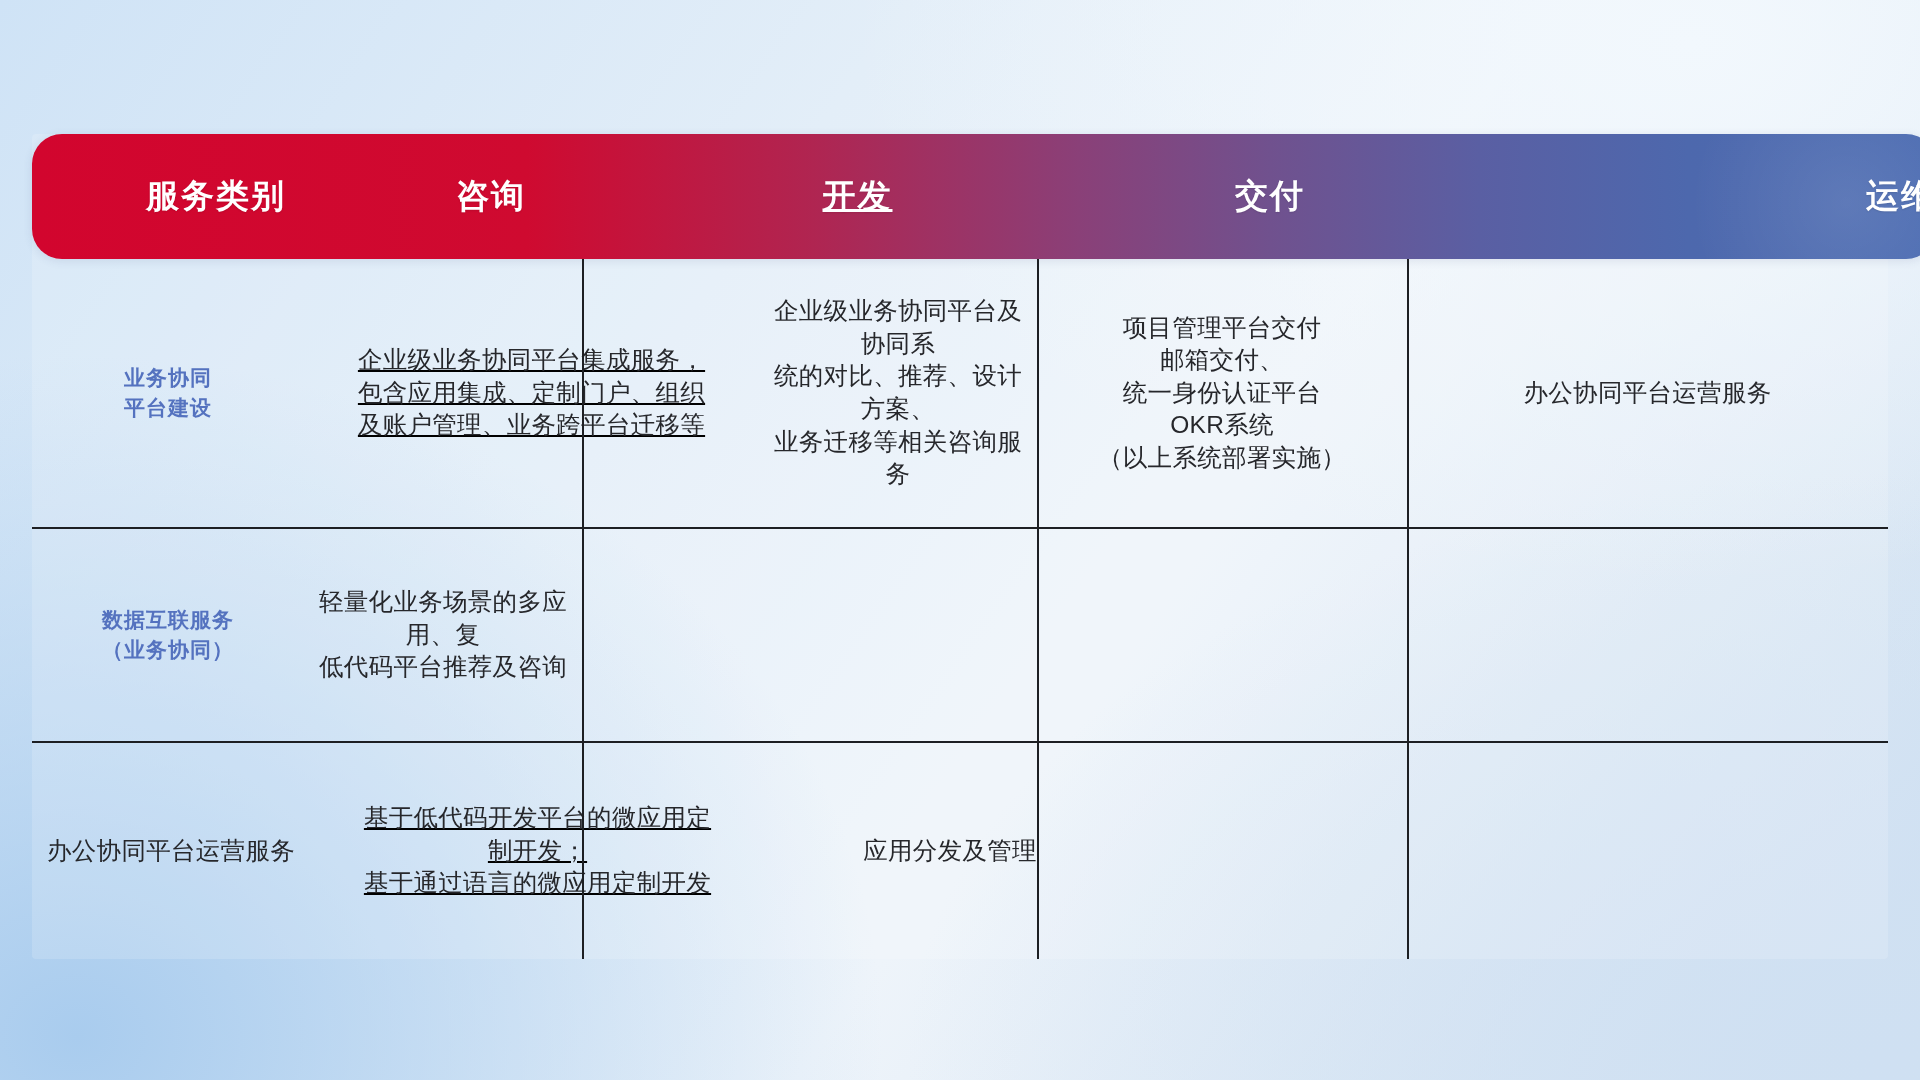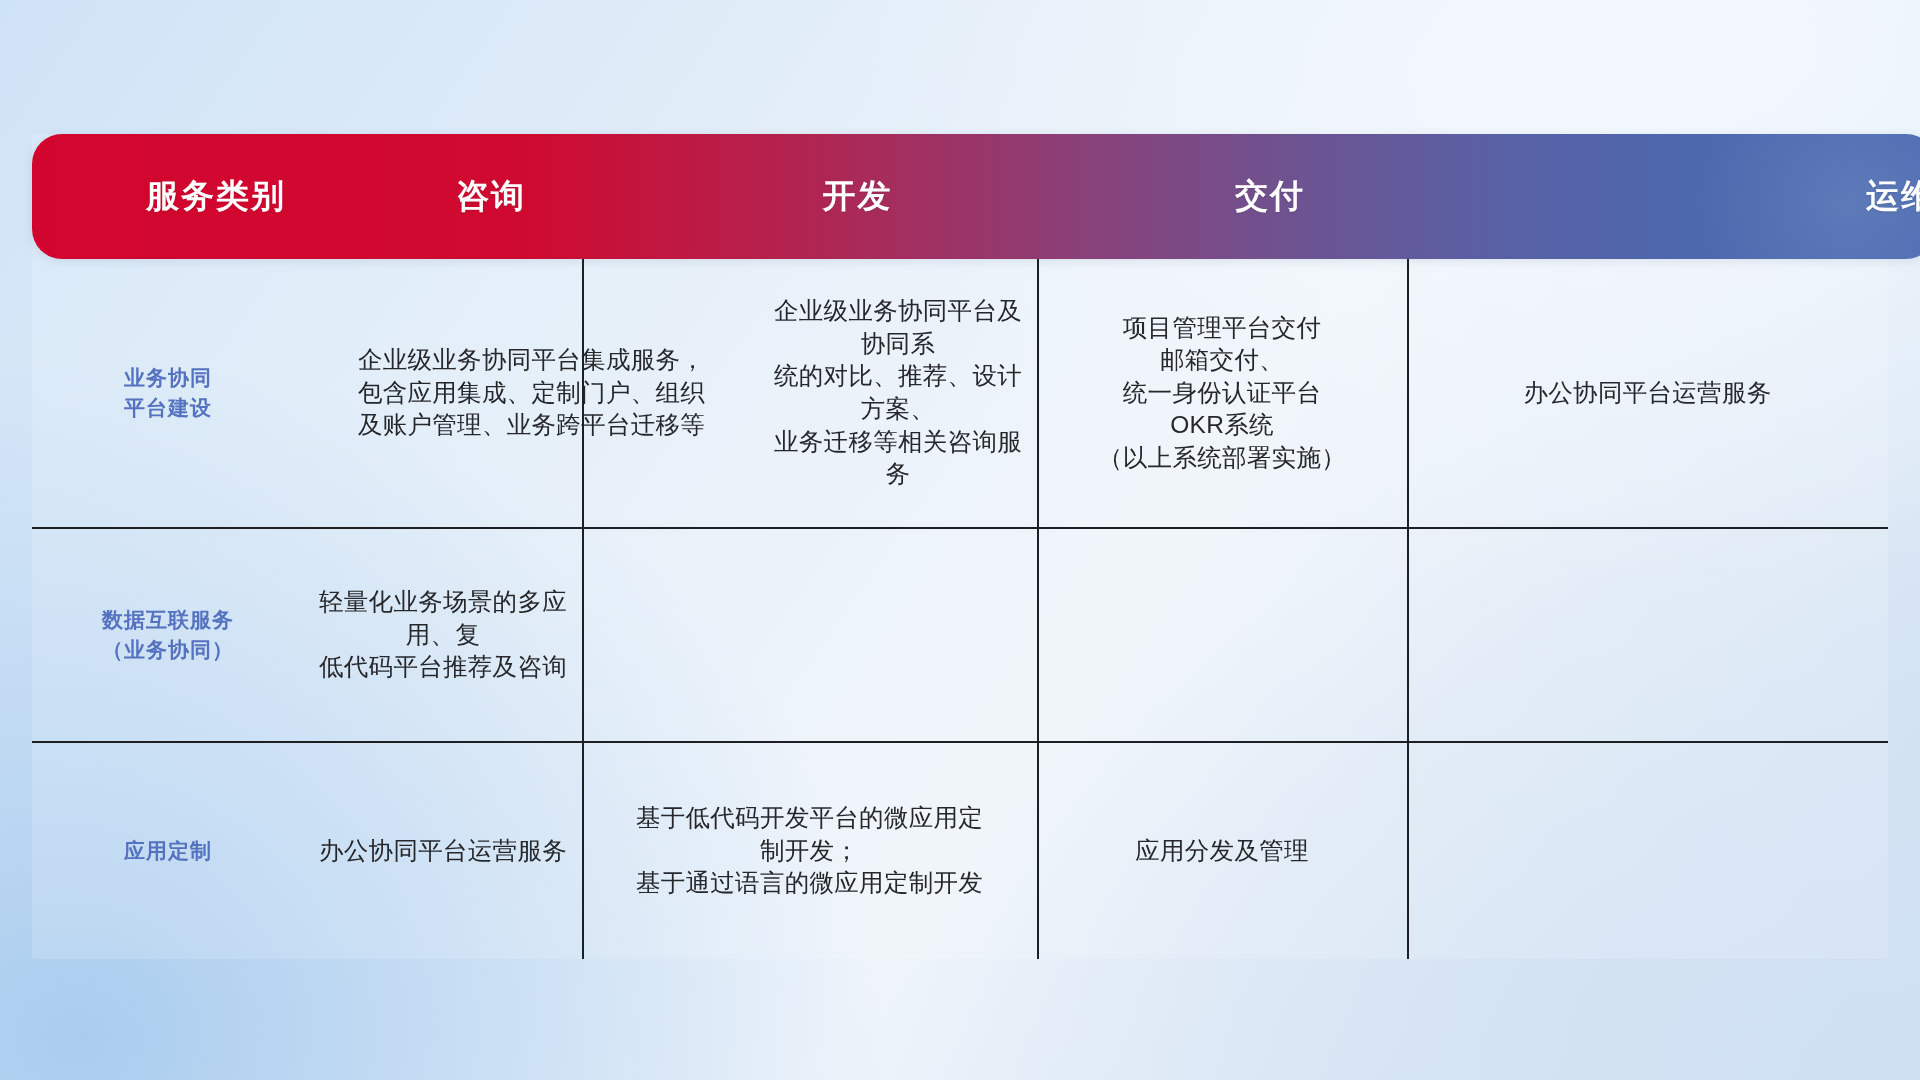--- a/index.html
+++ b/index.html
@@ -68,21 +68,21 @@
     white-space:pre-line;letter-spacing:.3px;
   }
   .rowlabel .txt{
     font-size:21px;line-height:1.45;color:#5472bf;font-weight:bold;
     letter-spacing:1px;
   }
 
   
   .c0{width:272px;}
   .c1{width:278px;}
-  .c2{width:455px;}
+  .c2{width:455px;text-decoration:underline;}
   .c3{width:370px;}
   .c4{width:481px;text-align:right;}
 
   
   .vline{
     position:absolute;width:2px;background:#1d1f23;
   }
   
   .hline{
     position:absolute;left:0;width:1856px;height:2px;background:#1d1f23;
@@ -147,23 +147,20 @@
             <span class="txt"></span>
           </div>
         <div class="bcell c4">
             <span class="txt"></span>
           </div>
       </div>
 
       <div class="hline" style="top:482px;"></div>
 
       <div class="brow" style="top:484px;height:216px;">
-        <div class="bcell rowlabel c0">
-            <span class="txt">应用定制</span>
-          </div>
         <div class="bcell c1">
             <span class="txt">办公协同平台运营服务</span>
           </div>
         <div class="bcell c2">
             <span class="txt">基于低代码开发平台的微应用定
 制开发；
 基于通过语言的微应用定制开发</span>
           </div>
         <div class="bcell c3">
             <span class="txt">应用分发及管理</span>

